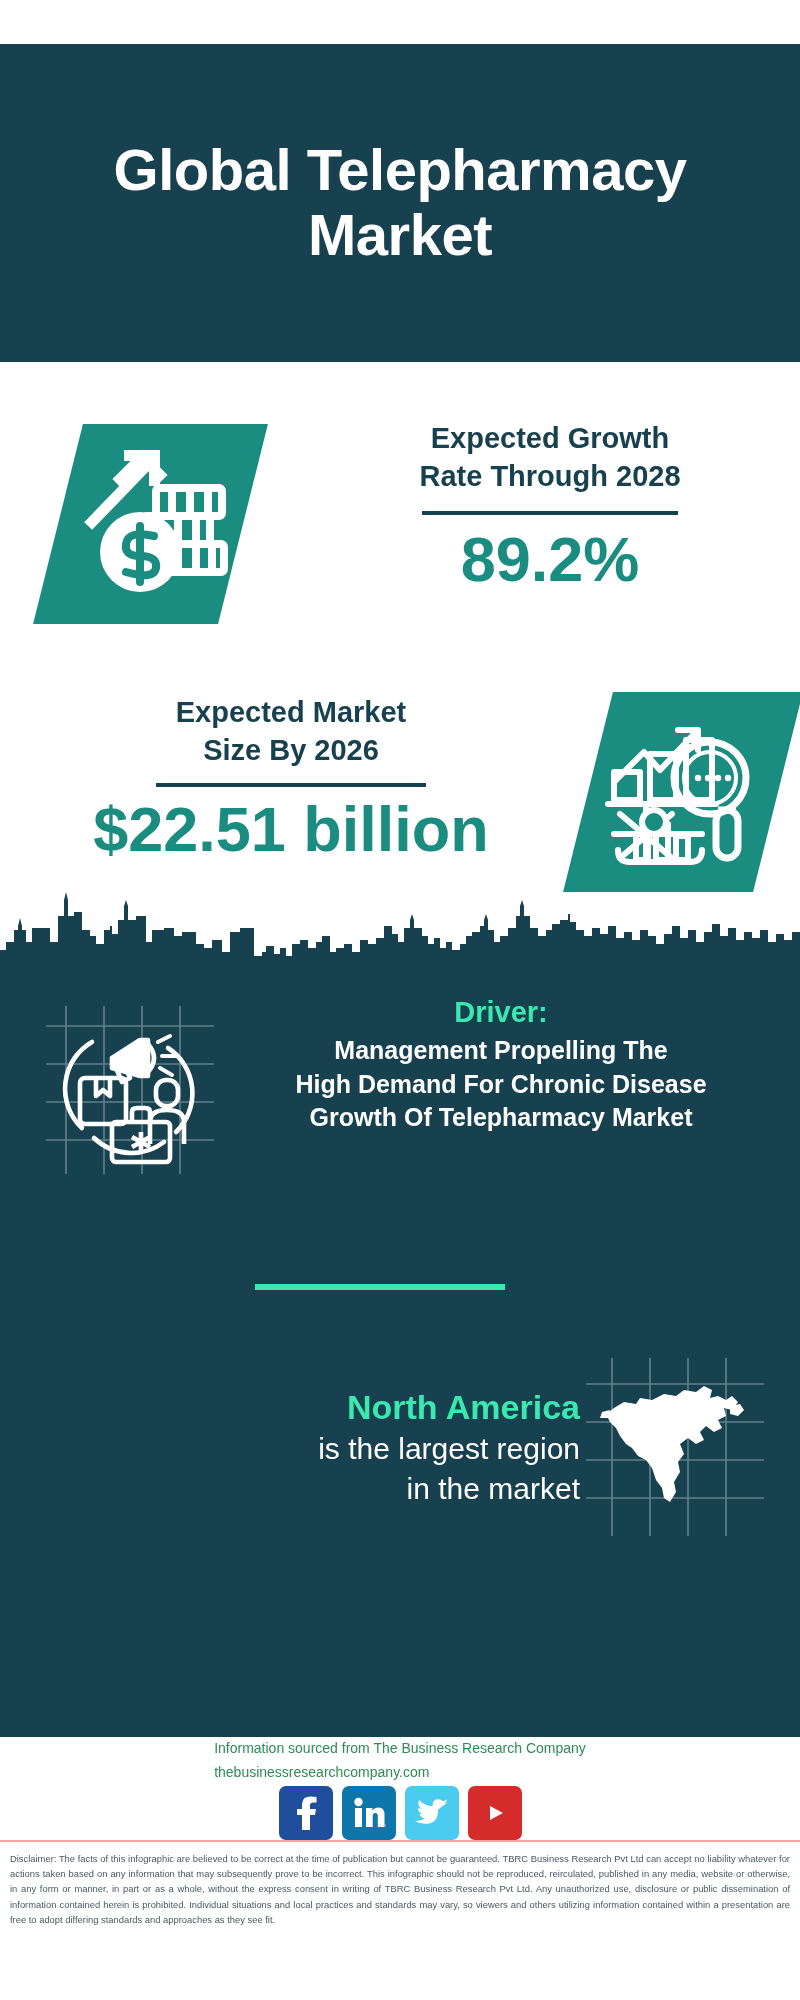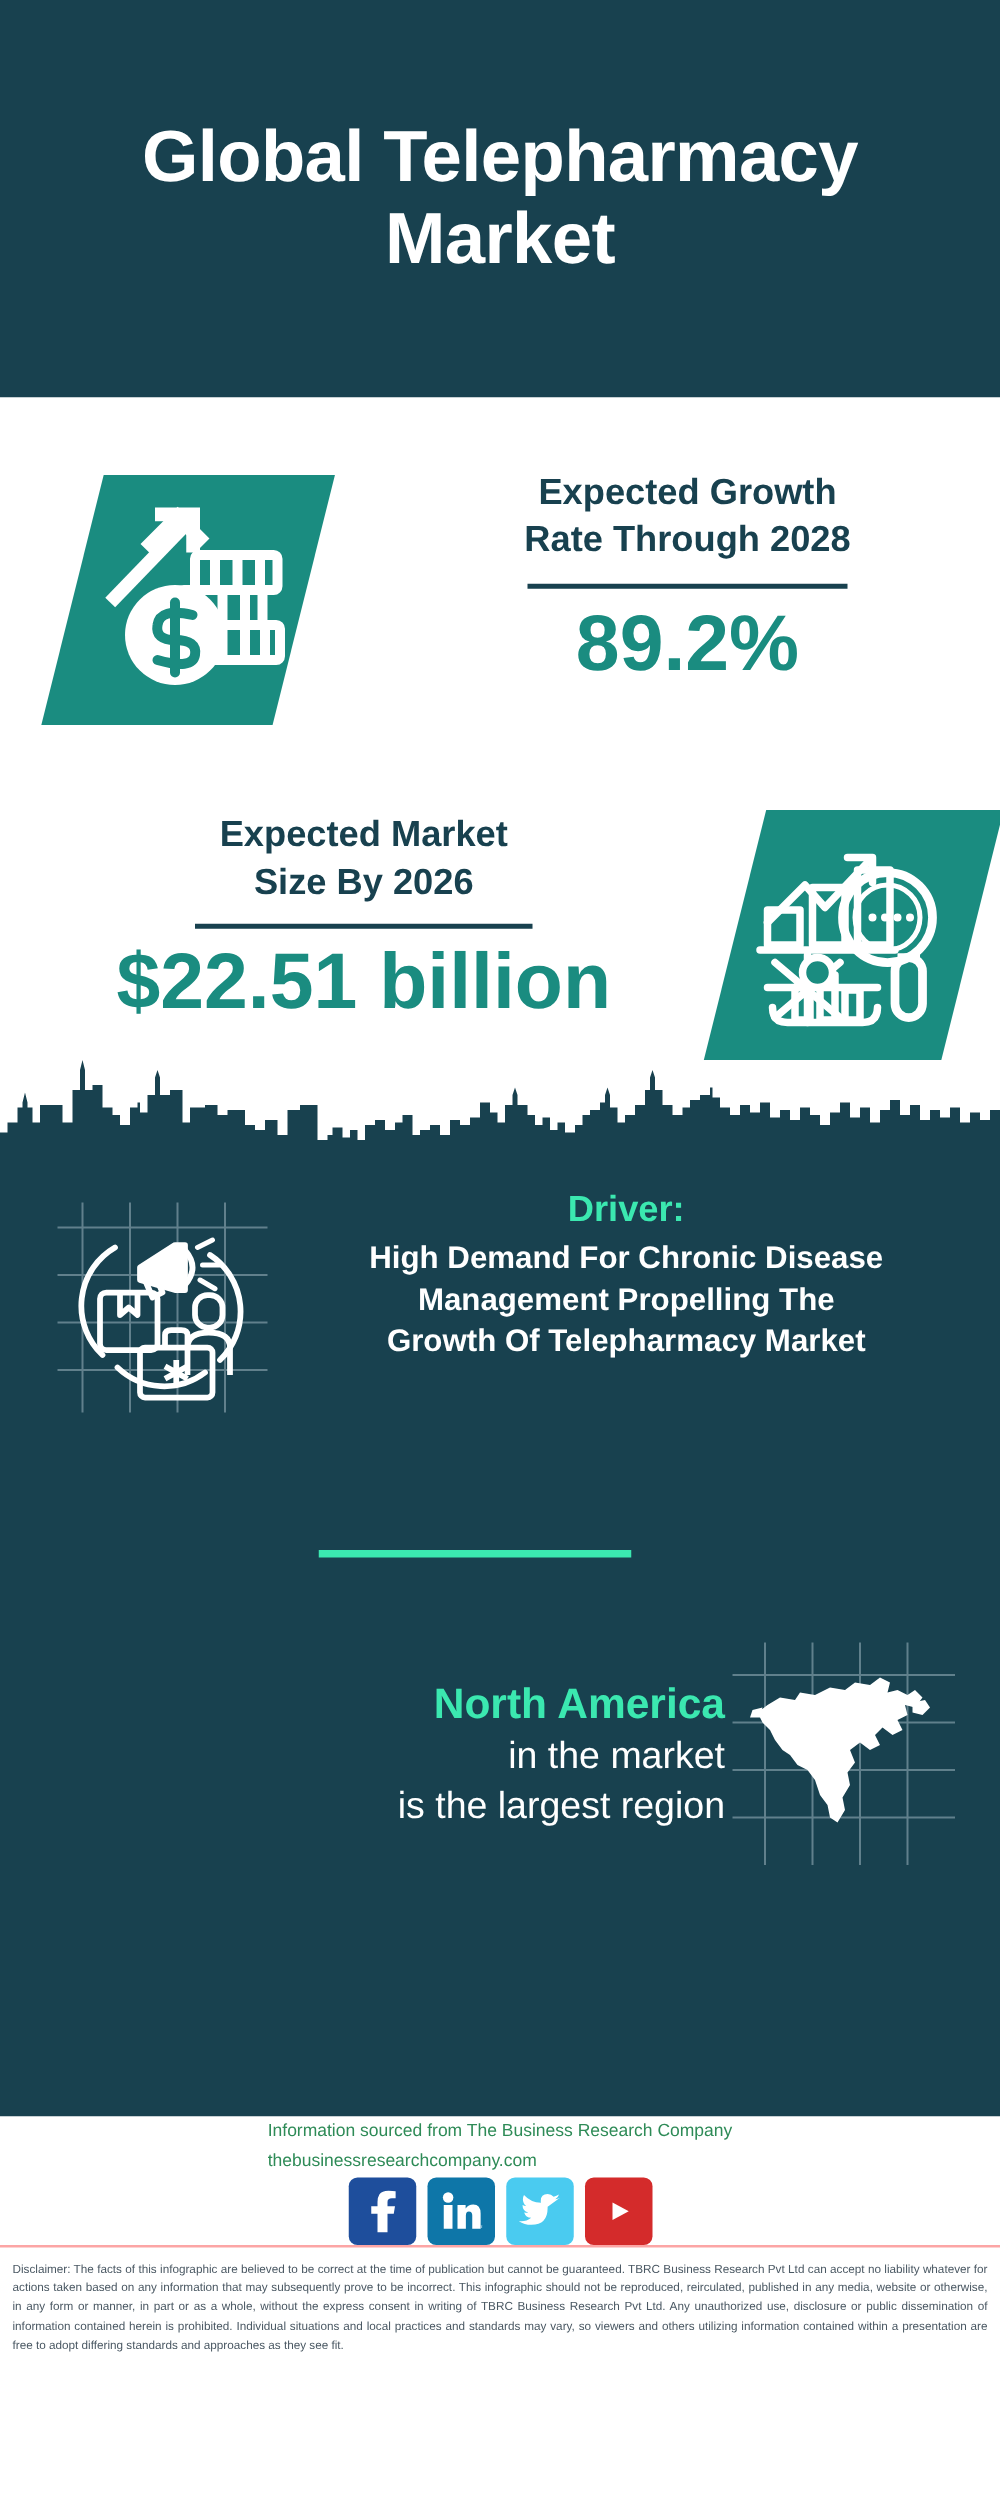--- a/index.html
+++ b/index.html
@@ -11,20 +11,21 @@
     overflow:hidden;
     position:relative;
   }
 
   
   .header{
     width:800px; height:318px;
     background:#18414F;
     display:flex; align-items:center; justify-content:center;
     padding:0 56px;
+    margin-top:44px;
   }
   .header-title{
     color:#ffffff;
     font-size:58px;
     font-weight:bold;
     line-height:1.12;
     text-align:center;
     letter-spacing:-0.5px;
   }
 
@@ -341,33 +342,33 @@
         </g>
         <g fill="none" stroke="#ffffff" stroke-width="4.6" stroke-linejoin="round">
           <rect x="76" y="126" width="58" height="40" rx="4"></rect>
           <path d="M96 126 L96 116 Q96 112 101 112 L109 112 Q114 112 114 116 L114 126"></path>
           <path d="M105 136 L105 156 M96 141 L114 151 M114 141 L96 151"></path>
         </g>
       </svg>
     </div>
     <div class="driver-text">
       <div class="driver-heading">Driver:</div>
+      <div class="driver-body">Management Propelling The</div>
       <div class="driver-body">High Demand For Chronic Disease</div>
-      <div class="driver-body">Management Propelling The</div>
       <div class="driver-body">Growth Of Telepharmacy Market</div>
     </div>
   </div>
 
   <div class="mint-rule"></div>
 
   <div class="region-row">
     <div class="region-text">
       <div class="region-name">North America</div>
+      <div class="region-sub">is the largest region</div>
       <div class="region-sub">in the market</div>
-      <div class="region-sub">is the largest region</div>
     </div>
     <div class="map-wrap">
       <svg viewBox="0 0 190 190" width="190" height="190" aria-hidden="true">
         <g stroke="#6E8C97" stroke-width="1.6" opacity="0.85">
           <path d="M32 6 L32 184 M70 6 L70 184 M108 6 L108 184 M146 6 L146 184"></path>
           <path d="M6 32 L184 32 M6 70 L184 70 M6 108 L184 108 M6 146 L184 146"></path>
         </g>
         <path fill="#ffffff" d="M34 56 L44 50 L56 52 L60 46 L72 48 L84 42 L96 44 L104 38 L116 40 L124 34 L132 38 L130 46 L138 44 L146 48 L152 44 L158 50 L152 58 L144 56 L146 64 L138 68 L142 76 L134 80 L126 74 L120 80 L124 88 L116 92 L108 86 L100 92 L104 102 L98 110 L100 120 L94 130 L96 140 L90 150 L84 146 L82 136 L76 128 L72 116 L66 108 L58 104 L52 96 L46 92 L40 84 L36 76 L30 70 L26 62 Z"></path>
         <path fill="#ffffff" d="M150 54 L160 52 L164 58 L158 64 L150 62 Z"></path>
         <path fill="#ffffff" d="M22 60 L30 58 L28 66 L20 66 Z"></path>

